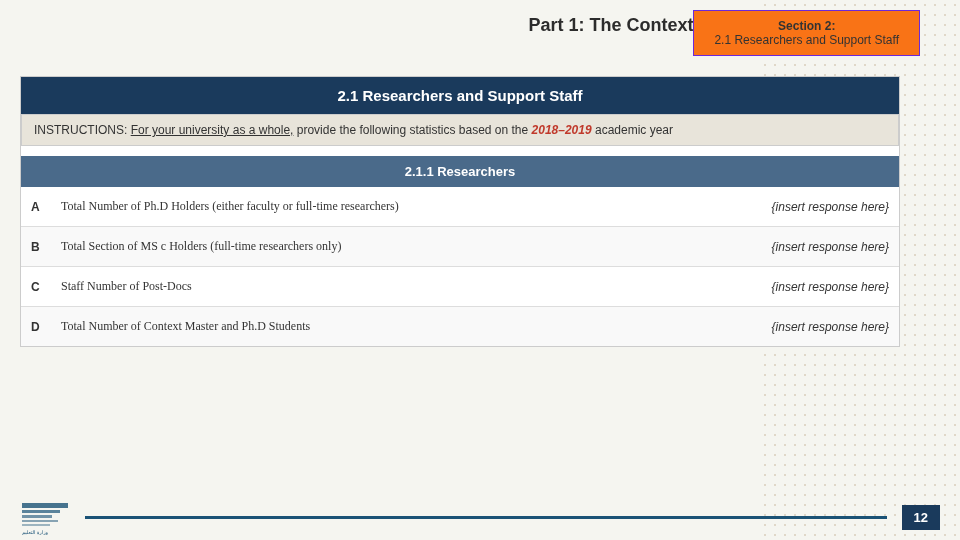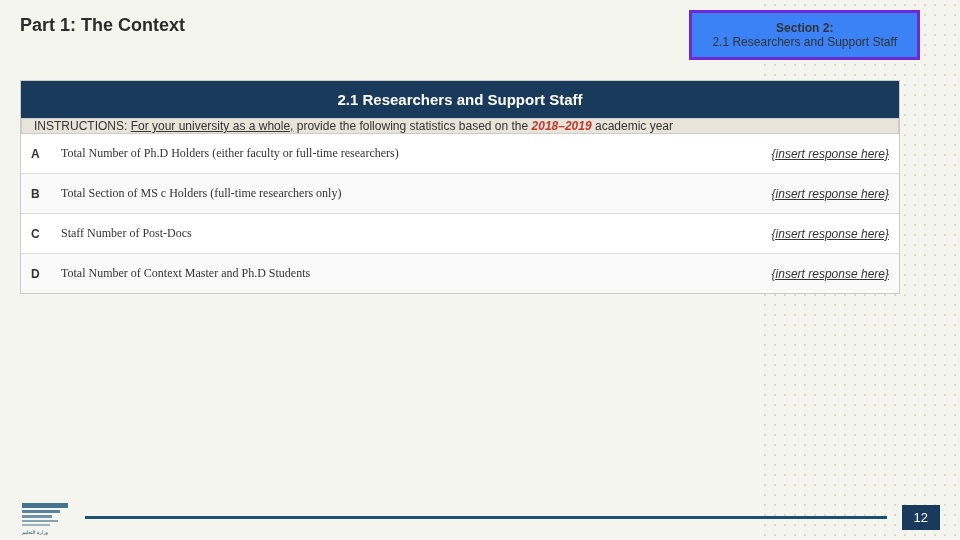--- a/index.html
+++ b/index.html
@@ -28,35 +28,35 @@
     .page-container {
       position: relative;
       z-index: 1;
       padding: 10px 40px 10px 20px;
       height: 100%;
     }
 
     
     .header {
       display: flex;
-      justify-content: space-between;
+      justify-content: flex-end;
       align-items: flex-start;
       margin-bottom: 20px;
     }
 
     .part-title {
       font-size: 18px;
       font-weight: bold;
       color: #2c2c2c;
       padding-top: 5px;
     }
 
     .section-box {
-      background: #3b82f6;
-      border: 3px solid #6d28d9;
+      background: #f97316;
+      border: 1px solid #6d28d9;
       text-align: center;
       padding: 8px 20px;
       font-size: 12px;
       color: #333;
       min-width: 220px;
     }
 
     .section-box .section-label {
       font-weight: bold;
       display: block;
@@ -80,21 +80,21 @@
       text-align: center;
       padding: 10px;
       font-size: 15px;
       font-weight: bold;
     }
 
     
     .instructions-row {
       background: #e8e4da;
       border: 1px solid #ccc;
-      padding: 0 12px;
+      padding: 8px 12px;
       font-size: 12px;
       color: #333;
     }
 
     .instructions-row .underline {
       text-decoration: underline;
     }
 
     .instructions-row .italic-bold {
       font-style: italic;
@@ -144,21 +144,20 @@
       flex: 1;
       font-family: Liberation Serif, serif;
     }
 
     .row-response {
       color: #c0392b;
       font-style: italic;
       text-align: right;
       white-space: nowrap;
       min-width: 160px;
-      text-decoration: underline;
     }
 
     
     .footer {
       position: absolute;
       bottom: 0;
       left: 0;
       right: 0;
       height: 45px;
       display: flex;
@@ -185,21 +184,21 @@
       flex: 1;
       height: 3px;
       background: #1a5276;
       margin: 0 15px;
     }
 
     .page-number-box {
       background: #1a3a5c;
       color: #fff;
       font-size: 13px;
-      font-weight: normal;
+      font-weight: bold;
       padding: 5px 12px;
       min-width: 36px;
       text-align: center;
     }
 
     .alt-row {
       background: #f9f9f9;
     }
   </style>
 </head>
@@ -218,20 +217,21 @@
   </div>
 
   <div class="main-content">
 
     <div class="section-header">2.1 Researchers and Support Staff</div>
 
     <div class="instructions-row">
       <span>INSTRUCTIONS: </span><span class="underline">For your university as a whole,</span><span> provide the following statistics based on the </span><span class="italic-bold">2018–2019</span><span> academic year</span>
     </div>
 
+    <div class="subsection-header">2.1.1 Researchers</div>
 
     <table class="data-table">
       <tbody id="table-body">
           <tr>
     <td class="row-letter">A</td>
     <td class="row-desc">Total Number of Ph.D Holders (either faculty or full-time researchers)</td>
     <td class="row-response">{insert response here}</td>
   </tr>
           <tr class="alt-row">
     <td class="row-letter">B</td>

